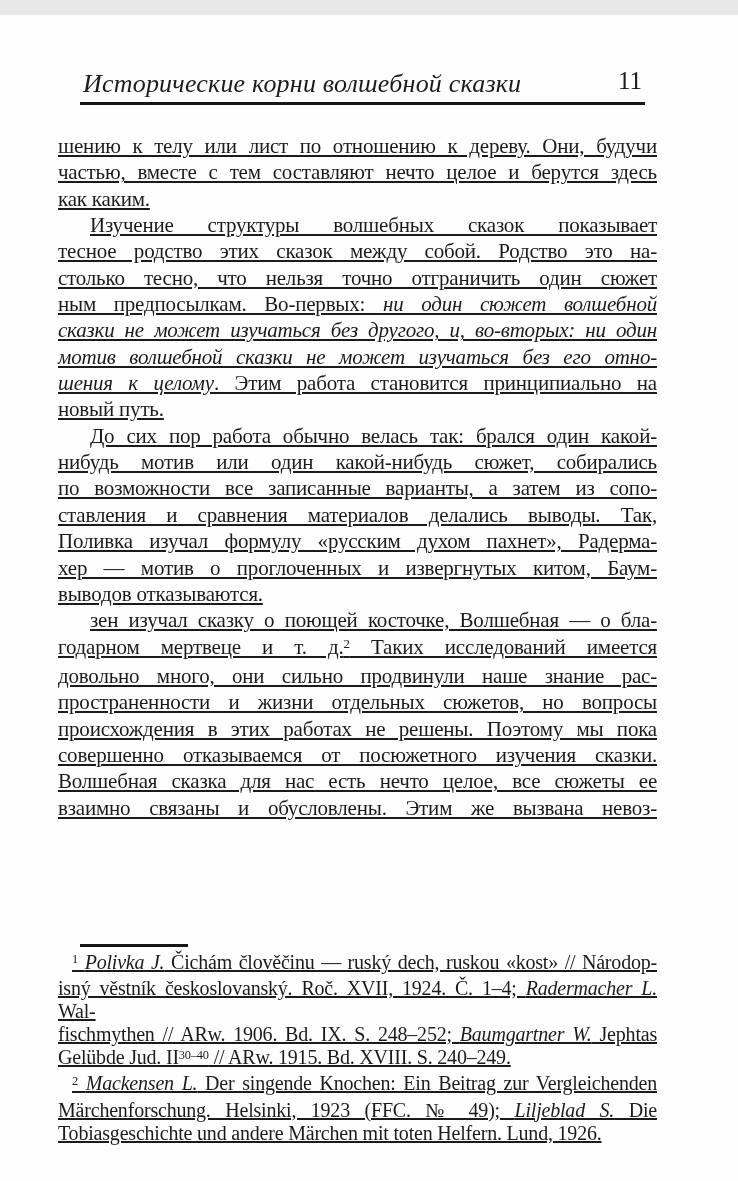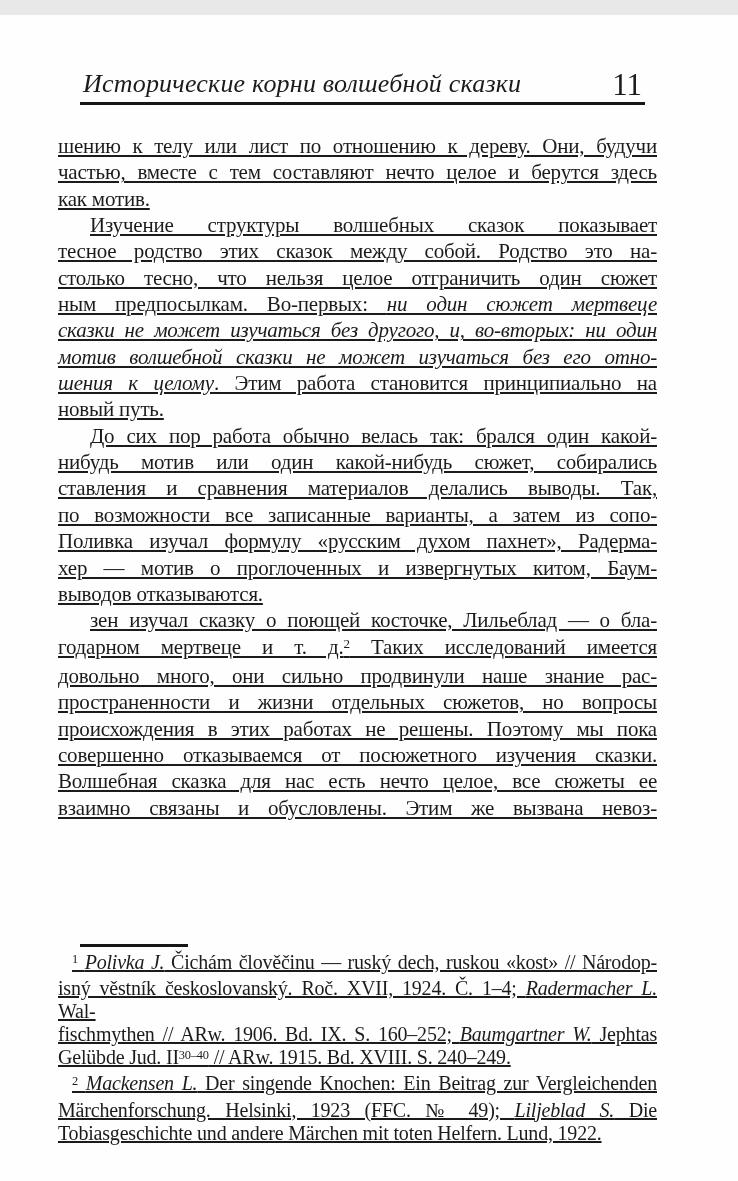--- a/index.html
+++ b/index.html
@@ -12,21 +12,21 @@
     font-family: "Liberation Serif", serif;
     overflow: hidden;
   }
   .header-title {
     position: absolute; left: 83px; top: 54px;
     font-style: italic; font-size: 26px; letter-spacing: 0.2px;
     white-space: nowrap;
   }
   .page-num {
     position: absolute; top: 52px; right: 96px;
-    font-size: 31px;
+    font-size: 25px;
   }
   .header-rule {
     position: absolute; left: 80px; top: 87px;
     width: 565px; height: 3px; background: #161616;
   }
   .body-text {
     position: absolute; left: 58px; top: 118px; width: 599px;
     font-size: 21px; line-height: 26.35px; letter-spacing: -0.2px;
   }
   .footnotes {
@@ -54,60 +54,60 @@
 
 <div class="page">
   <span class="header-title">Исторические корни волшебной сказки</span>
   <span class="page-num">11</span>
   <div class="header-rule"></div>
 
   <div class="body-text" id="body-text">
       <div class="para">
         <div class="line"><span>шению к телу или лист по отношению к дереву. Они, будучи</span></div>
         <div class="line"><span>частью, вместе с тем составляют нечто целое и берутся здесь</span></div>
-        <div class="line last"><span>как мотив.</span></div>
+        <div class="line last"><span>как каким.</span></div>
       </div>
       <div class="para indent">
         <div class="line"><span>Изучение структуры волшебных сказок показывает</span></div>
         <div class="line"><span>тесное родство этих сказок между собой. Родство это на-</span></div>
-        <div class="line"><span>столько тесно, что нельзя целое отграничить один сюжет</span></div>
-        <div class="line"><span>ным предпосылкам. Во-первых: </span><span class="it">ни один сюжет мертвеце</span></div>
+        <div class="line"><span>столько тесно, что нельзя точно отграничить один сюжет</span></div>
+        <div class="line"><span>ным предпосылкам. Во-первых: </span><span class="it">ни один сюжет волшебной</span></div>
         <div class="line"><span class="it">сказки не может изучаться без другого, и, во-вторых: ни один</span></div>
         <div class="line"><span class="it">мотив волшебной сказки не может изучаться без его отно-</span></div>
         <div class="line"><span class="it">шения к целому</span><span>. Этим работа становится принципиально на</span></div>
         <div class="line last"><span>новый путь.</span></div>
       </div>
       <div class="para indent">
         <div class="line"><span>До сих пор работа обычно велась так: брался один какой-</span></div>
         <div class="line"><span>нибудь мотив или один какой-нибудь сюжет, собирались</span></div>
+        <div class="line"><span>по возможности все записанные варианты, а затем из сопо-</span></div>
         <div class="line"><span>ставления и сравнения материалов делались выводы. Так,</span></div>
-        <div class="line"><span>по возможности все записанные варианты, а затем из сопо-</span></div>
         <div class="line"><span>Поливка изучал формулу «русским духом пахнет», Радерма-</span></div>
         <div class="line"><span>хер — мотив о проглоченных и извергнутых китом, Баум-</span></div>
         <div class="line last"><span>выводов отказываются.</span></div>
       </div>
       <div class="para indent">
-        <div class="line"><span>зен изучал сказку о поющей косточке, Лильеблад — о бла-</span></div>
+        <div class="line"><span>зен изучал сказку о поющей косточке, Волшебная — о бла-</span></div>
         <div class="line"><span>годарном мертвеце и т. д.</span><span class="sup">2</span><span> Таких исследований имеется</span></div>
         <div class="line"><span>довольно много, они сильно продвинули наше знание рас-</span></div>
         <div class="line"><span>пространенности и жизни отдельных сюжетов, но вопросы</span></div>
         <div class="line"><span>происхождения в этих работах не решены. Поэтому мы пока</span></div>
         <div class="line"><span>совершенно отказываемся от посюжетного изучения сказки.</span></div>
         <div class="line"><span>Волшебная сказка для нас есть нечто целое, все сюжеты ее</span></div>
         <div class="line"><span>взаимно связаны и обусловлены. Этим же вызвана невоз-</span></div>
       </div>
     </div>
 
   <div class="fn-separator"></div>
   <div class="footnotes" id="footnotes">
       <div class="para">
         <div class="line"><span class="sup">1</span><span> </span><span class="it">Polivka J.</span><span> Čichám člověčinu — ruský dech, ruskou «kost» // Národop-</span></div>
         <div class="line"><span>isný věstník českoslovanský. Roč. XVII, 1924. Č. 1–4; </span><span class="it">Radermacher L.</span><span> Wal-</span></div>
-        <div class="line"><span>fischmythen // ARw. 1906. Bd. IX. S. 160–252; </span><span class="it">Baumgartner W.</span><span> Jephtas</span></div>
+        <div class="line"><span>fischmythen // ARw. 1906. Bd. IX. S. 248–252; </span><span class="it">Baumgartner W.</span><span> Jephtas</span></div>
         <div class="line last"><span>Gelübde Jud. II</span><span class="sup">30–40</span><span> // ARw. 1915. Bd. XVIII. S. 240–249.</span></div>
       </div>
       <div class="para">
         <div class="line"><span class="sup">2</span><span> </span><span class="it">Mackensen L.</span><span> Der singende Knochen: Ein Beitrag zur Vergleichenden</span></div>
         <div class="line"><span>Märchenforschung. Helsinki, 1923 (FFC. № 49); </span><span class="it">Liljeblad S.</span><span> Die</span></div>
-        <div class="line last"><span>Tobiasgeschichte und andere Märchen mit toten Helfern. Lund, 1922.</span></div>
+        <div class="line last"><span>Tobiasgeschichte und andere Märchen mit toten Helfern. Lund, 1926.</span></div>
       </div>
     </div>
 </div>
 
 </body></html>

